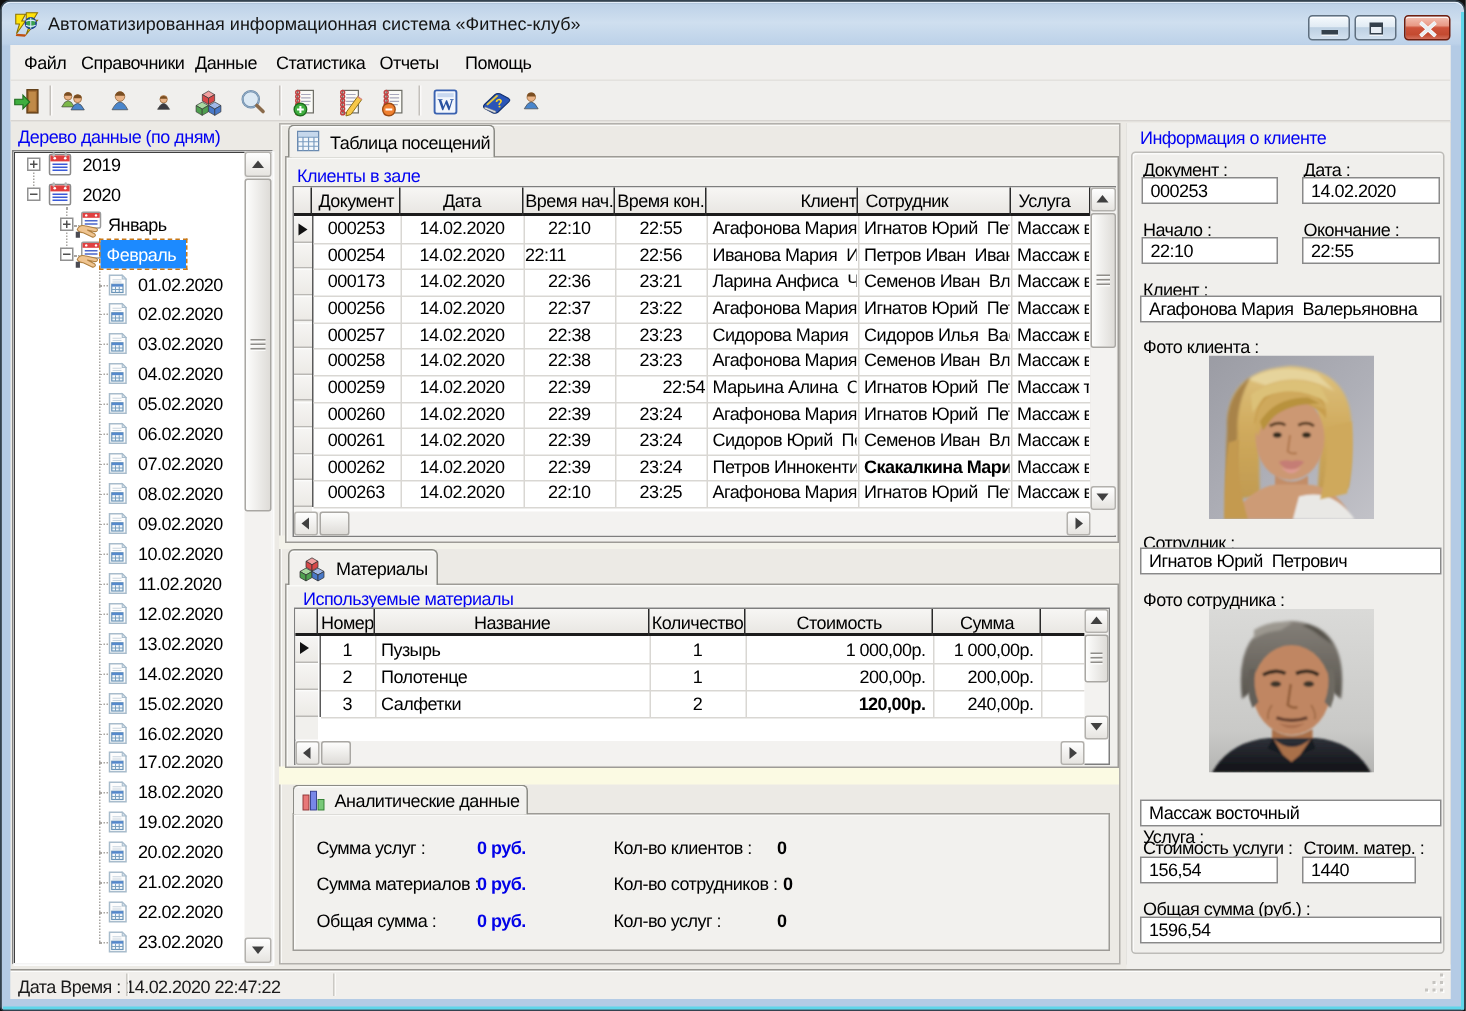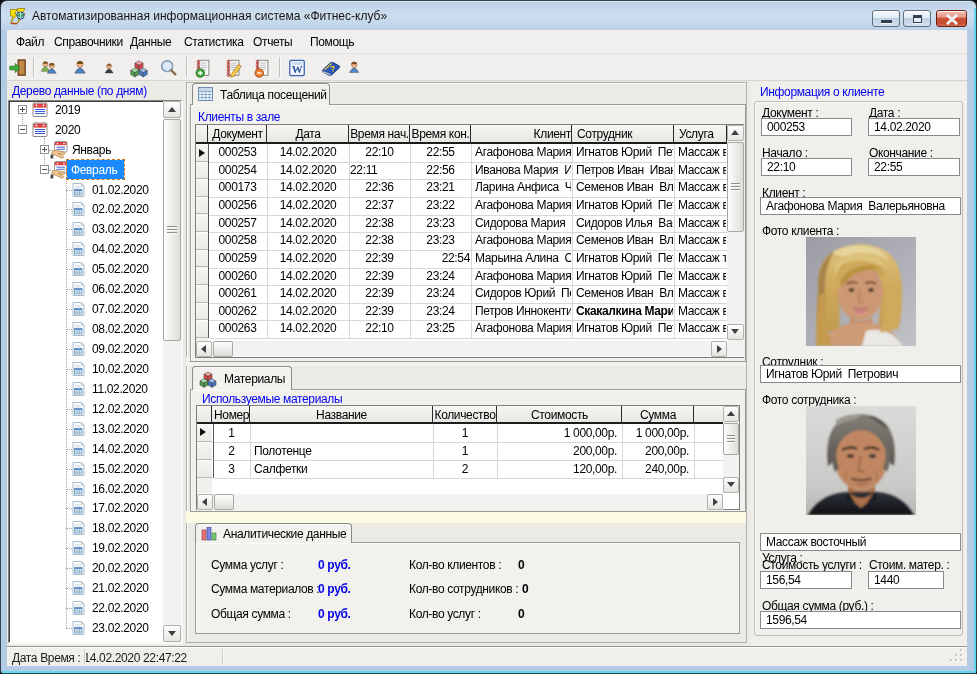--- a/index.html
+++ b/index.html
@@ -661,34 +661,35 @@
 <div class="gh" style="left:251px;top:406px;width:182px;height:18px;line-height:18px">Название</div>
 <div class="gh" style="left:434px;top:406px;width:63px;height:18px;line-height:18px">Количество</div>
 <div class="gh" style="left:498px;top:406px;width:124px;height:18px;line-height:18px">Стоимость</div>
 <div class="gh" style="left:623px;top:406px;width:71px;height:18px;line-height:18px">Сумма</div>
 <div class="abs" style="left:694px;top:406px;width:29px;height:18px;background:linear-gradient(180deg,#f7f6f4,#e9e7e3);border-bottom:2px solid #1c1c1c"></div>
 <div class="ind" style="left:197px;top:406px;width:15px;height:87px;border-right:none"></div>
 <div class="abs" style="left:197px;top:406px;width:15px;height:18px;background:linear-gradient(180deg,#f7f6f4,#e9e7e3);border-right:1px solid #2a2a2a;border-bottom:2px solid #1c1c1c"></div>
 <div class="indcell" style="left:197px;top:424px;width:15px;height:18px"></div>
 <div class="arr" style="left:200px;top:428px;border-top:4.5px solid transparent;border-bottom:4.5px solid transparent;border-left:6px solid #111"></div>
 <div class="gcell" style="left:214px;top:424px;width:35px;height:18px;line-height:18px;text-align:center;">1</div>
+<div class="gcell" style="left:251px;top:424px;width:181px;height:18px;line-height:18px;padding-left:3px;">Пузырь</div>
 <div class="gcell" style="left:434px;top:424px;width:62px;height:18px;line-height:18px;text-align:center;">1</div>
 <div class="gcell" style="left:498px;top:424px;width:123px;height:18px;line-height:18px;text-align:right;padding-right:4px;">1 000,00р.</div>
 <div class="gcell" style="left:623px;top:424px;width:70px;height:18px;line-height:18px;text-align:right;padding-right:4px;">1 000,00р.</div>
 <div class="indcell" style="left:197px;top:442px;width:15px;height:18px"></div>
 <div class="gcell" style="left:214px;top:442px;width:35px;height:18px;line-height:18px;text-align:center;">2</div>
 <div class="gcell" style="left:251px;top:442px;width:181px;height:18px;line-height:18px;padding-left:3px;">Полотенце</div>
 <div class="gcell" style="left:434px;top:442px;width:62px;height:18px;line-height:18px;text-align:center;">1</div>
 <div class="gcell" style="left:498px;top:442px;width:123px;height:18px;line-height:18px;text-align:right;padding-right:4px;">200,00р.</div>
 <div class="gcell" style="left:623px;top:442px;width:70px;height:18px;line-height:18px;text-align:right;padding-right:4px;">200,00р.</div>
 <div class="indcell" style="left:197px;top:460px;width:15px;height:18px"></div>
 <div class="gcell" style="left:214px;top:460px;width:35px;height:18px;line-height:18px;text-align:center;">3</div>
 <div class="gcell" style="left:251px;top:460px;width:181px;height:18px;line-height:18px;padding-left:3px;">Салфетки</div>
 <div class="gcell" style="left:434px;top:460px;width:62px;height:18px;line-height:18px;text-align:center;">2</div>
-<div class="gcell" style="left:498px;top:460px;width:123px;height:18px;line-height:18px;text-align:right;padding-right:4px;">120,00р.</div>
+<div class="gcell" style="left:498px;top:460px;width:123px;height:18px;line-height:18px;text-align:right;padding-right:4px;font-weight:bold;">120,00р.</div>
 <div class="gcell" style="left:623px;top:460px;width:70px;height:18px;line-height:18px;text-align:right;padding-right:4px;">240,00р.</div>
 <div class="gvline" style="left:250px;top:424px;height:54px"></div>
 <div class="gvline" style="left:433px;top:424px;height:54px"></div>
 <div class="gvline" style="left:497px;top:424px;height:54px"></div>
 <div class="gvline" style="left:622px;top:424px;height:54px"></div>
 <div class="gvline" style="left:694px;top:424px;height:54px"></div>
 <div class="gvline" style="left:213px;top:424px;height:54px;background:#5a5a5a"></div>
 <div class="ghline" style="left:214px;top:442px;width:509px"></div>
 <div class="ghline" style="left:214px;top:460px;width:509px"></div>
 <div class="ghline" style="left:214px;top:478px;width:509px"></div>

